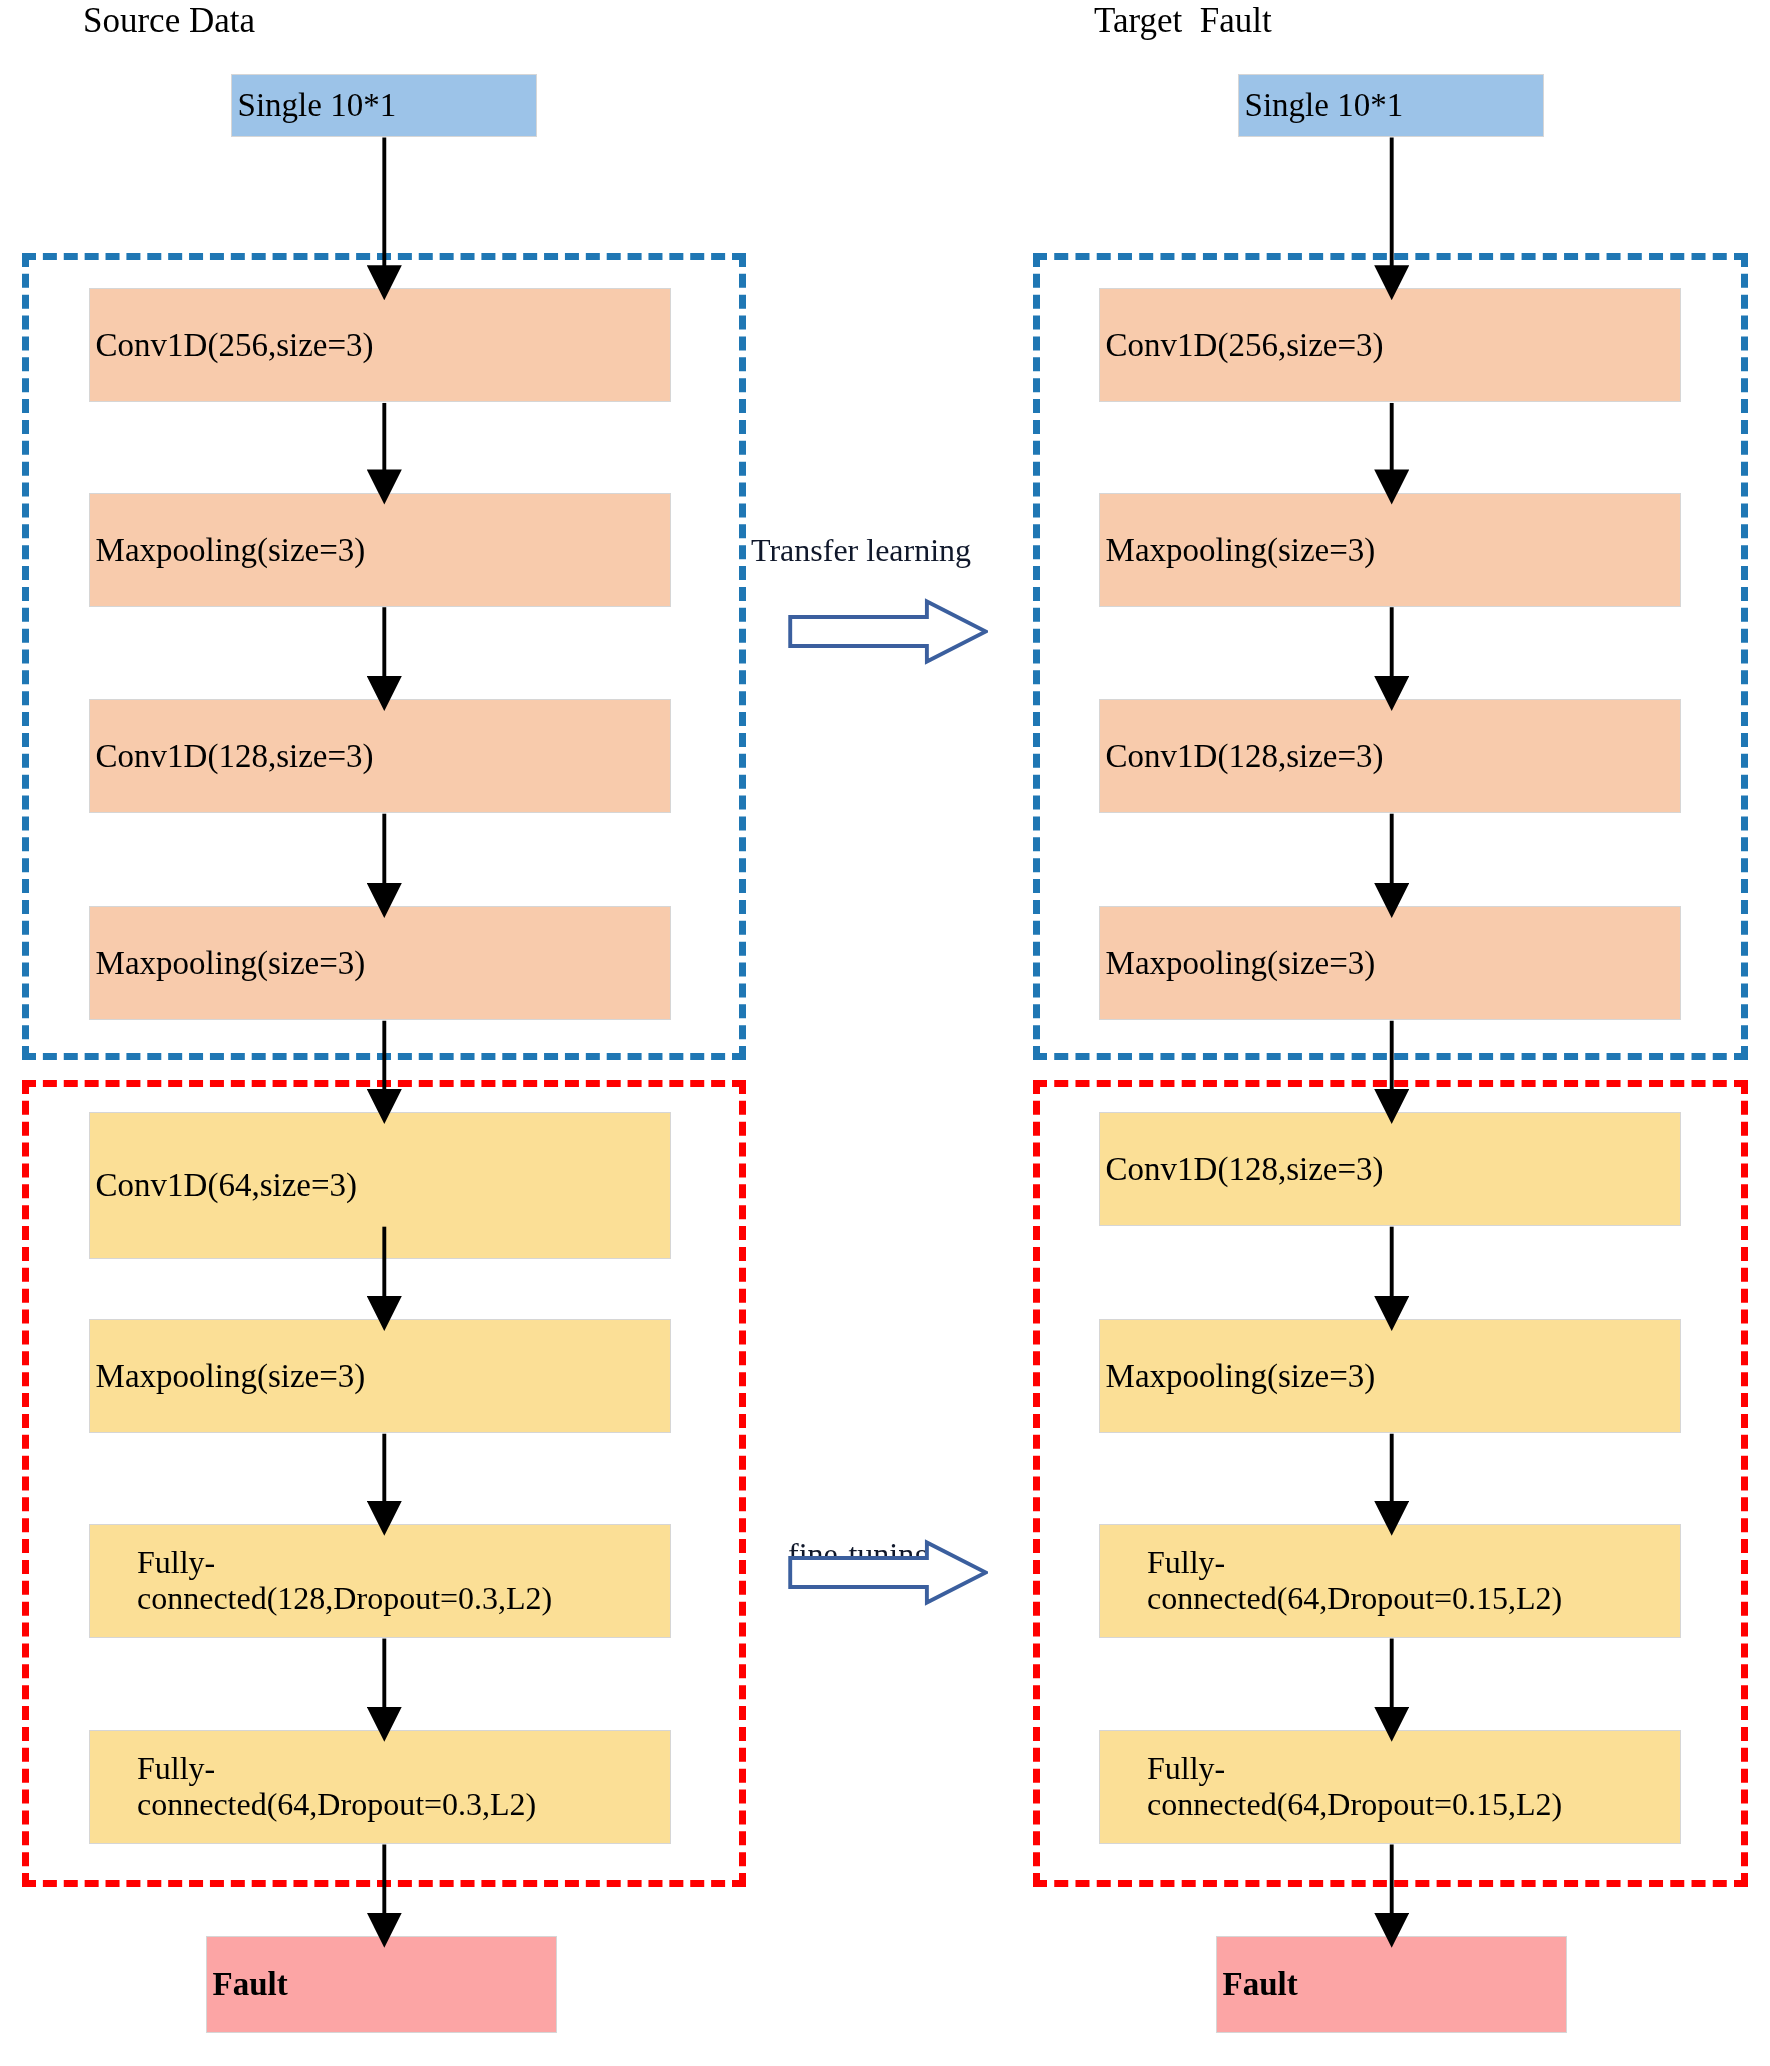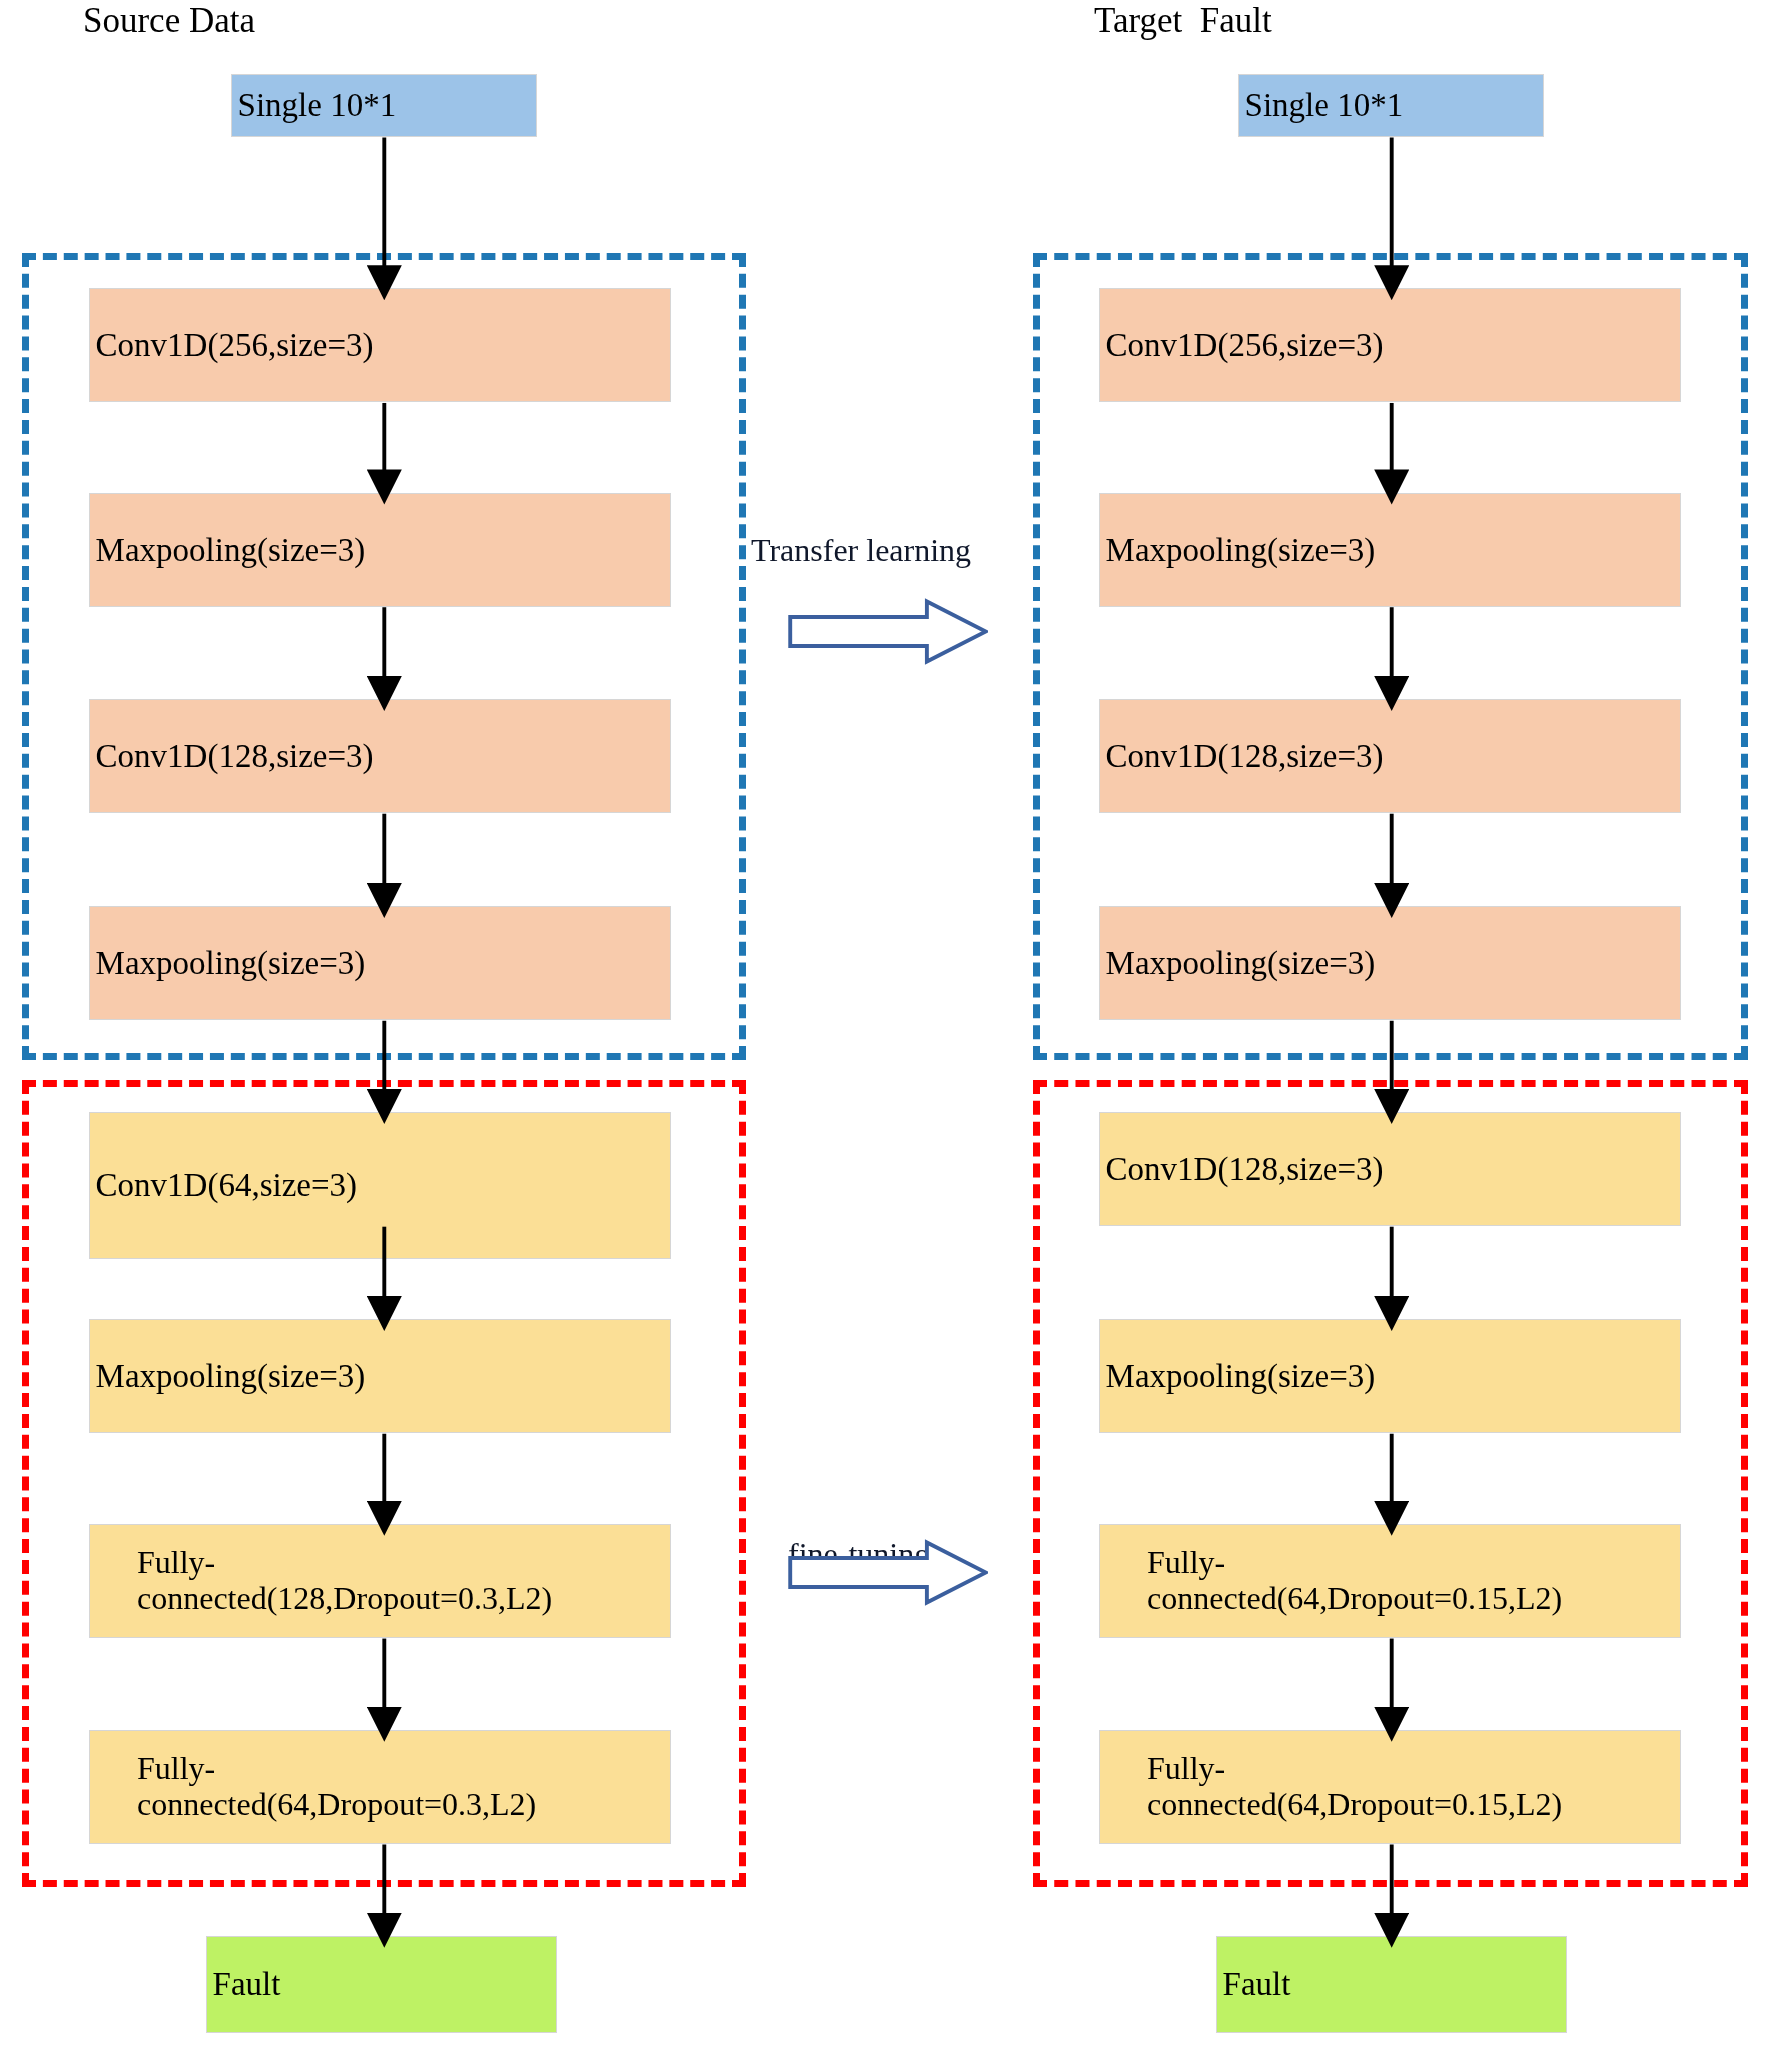--- a/index.html
+++ b/index.html
@@ -50,21 +50,21 @@
     justify-content: center;
     color: #000000;
     font-size: 33px;
     line-height: 1.12;
     padding: 0 5.6px;
   }
   .node .node-text { display: block; width: 100%; }
   .node.blue   { background: #9CC3E8; }
   .node.salmon { background: #F8CBAC; }
   .node.yellow { background: #FBDF96; }
-  .node.gray   { background: #bef264; }
+  .node.gray   { background: #fca5a5; font-weight: bold; }
   .node.two-line { font-size: 32px; padding-left: 47px; }
 
   
   .connector {
     position: absolute;
     pointer-events: none;
   }
 
   
   .xfer-label {

